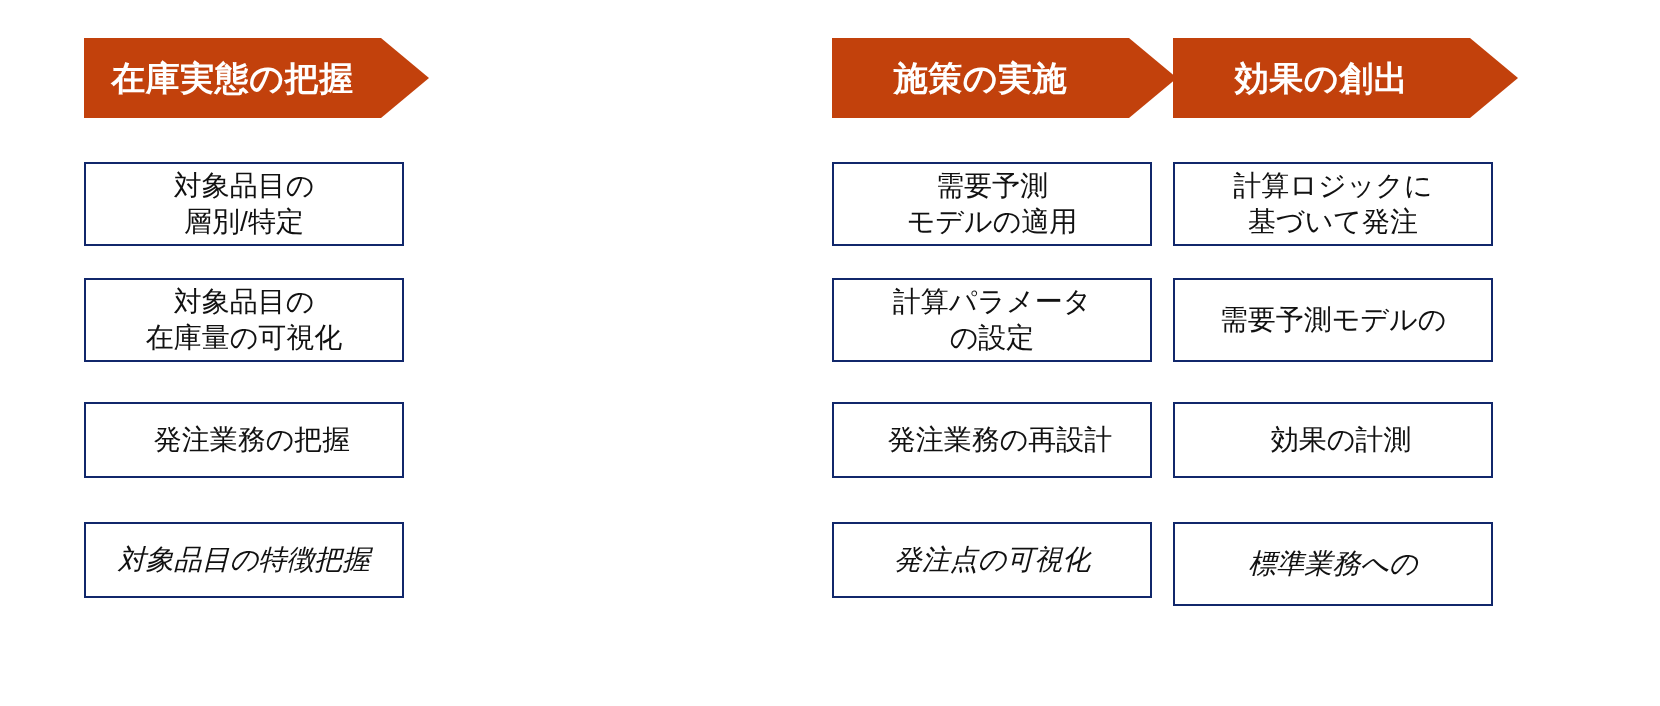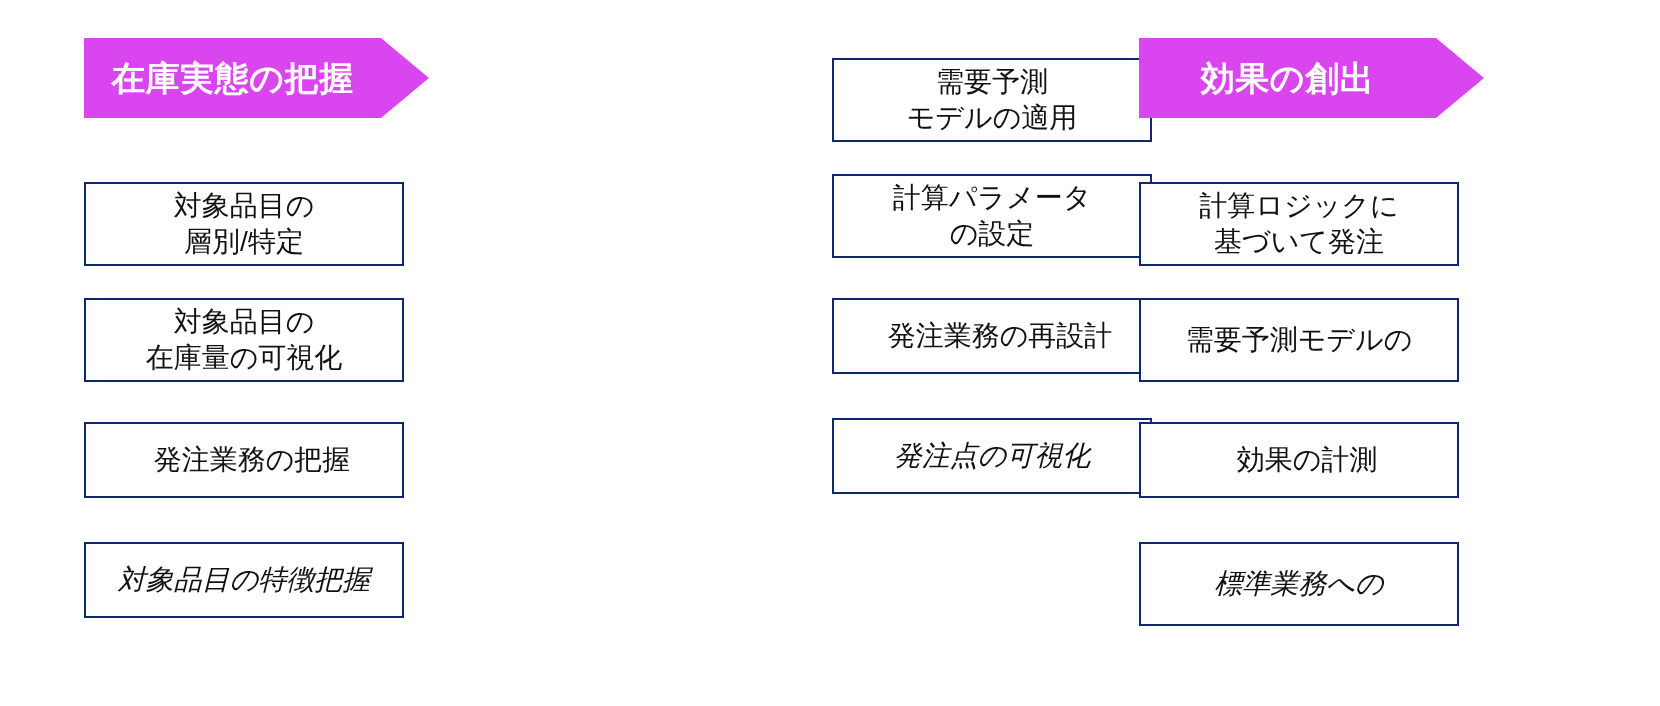--- a/index.html
+++ b/index.html
@@ -23,36 +23,36 @@
 
   .column {
     position: absolute;
     top: 38px;
     width: 345px;
   }
 
   .col-0 { left: 84px; }
   .col-1 { left: 449px; }
   .col-2 { left: 832px; }
-  .col-3 { left: 1139px; }
+  .col-3 { left: 1173px; }
 
   
   .phase {
     position: relative;
     height: 80px;
     width: 345px;
     margin-bottom: 44px;
   }
   .phase-body {
     position: absolute;
     left: 0;
     top: 0;
     height: 80px;
     width: 345px;
-    background: #d946ef;
+    background: #c2410c;
     clip-path: polygon(0 0, calc(100% - 48px) 0, 100% 50%, calc(100% - 48px) 100%, 0 100%);
     display: flex;
     align-items: center;
     justify-content: flex-start;
     box-sizing: border-box;
     padding-left: 0;
   }
   .phase-label {
     width: 297px;
     text-align: center;
@@ -75,21 +75,20 @@
     background: #ffffff;
     display: flex;
     align-items: center;
     justify-content: center;
     text-align: center;
     font-size: 28px;
     line-height: 1.28;
     color: #111111;
     position: absolute;
     left: 0;
-    margin-top: 20px;
   }
   .step span {
     display: block;
     padding: 0 6px;
   }
   .step .l2 { display: block; }
 
   
   .row-0 { top: 0px; }
   .row-1 { top: 116px; }
@@ -131,20 +130,25 @@
       <div class="step h1 row-3">
         <span>
           <span>対象品目の特徴把握</span>
         </span>
       </div>
     </div>
   </div>
 
 
   <div class="column col-2">
+    <div class="phase">
+      <div class="phase-body">
+        <div class="phase-label">施策の実施</div>
+      </div>
+    </div>
     <div class="steps" style="height:440px">
       <div class="step h2 row-0">
         <span>
           <span>需要予測</span>
           <span class="l2">モデルの適用</span>
         </span>
       </div>
       <div class="step h2 row-1">
         <span>
           <span>計算パラメータ</span>

